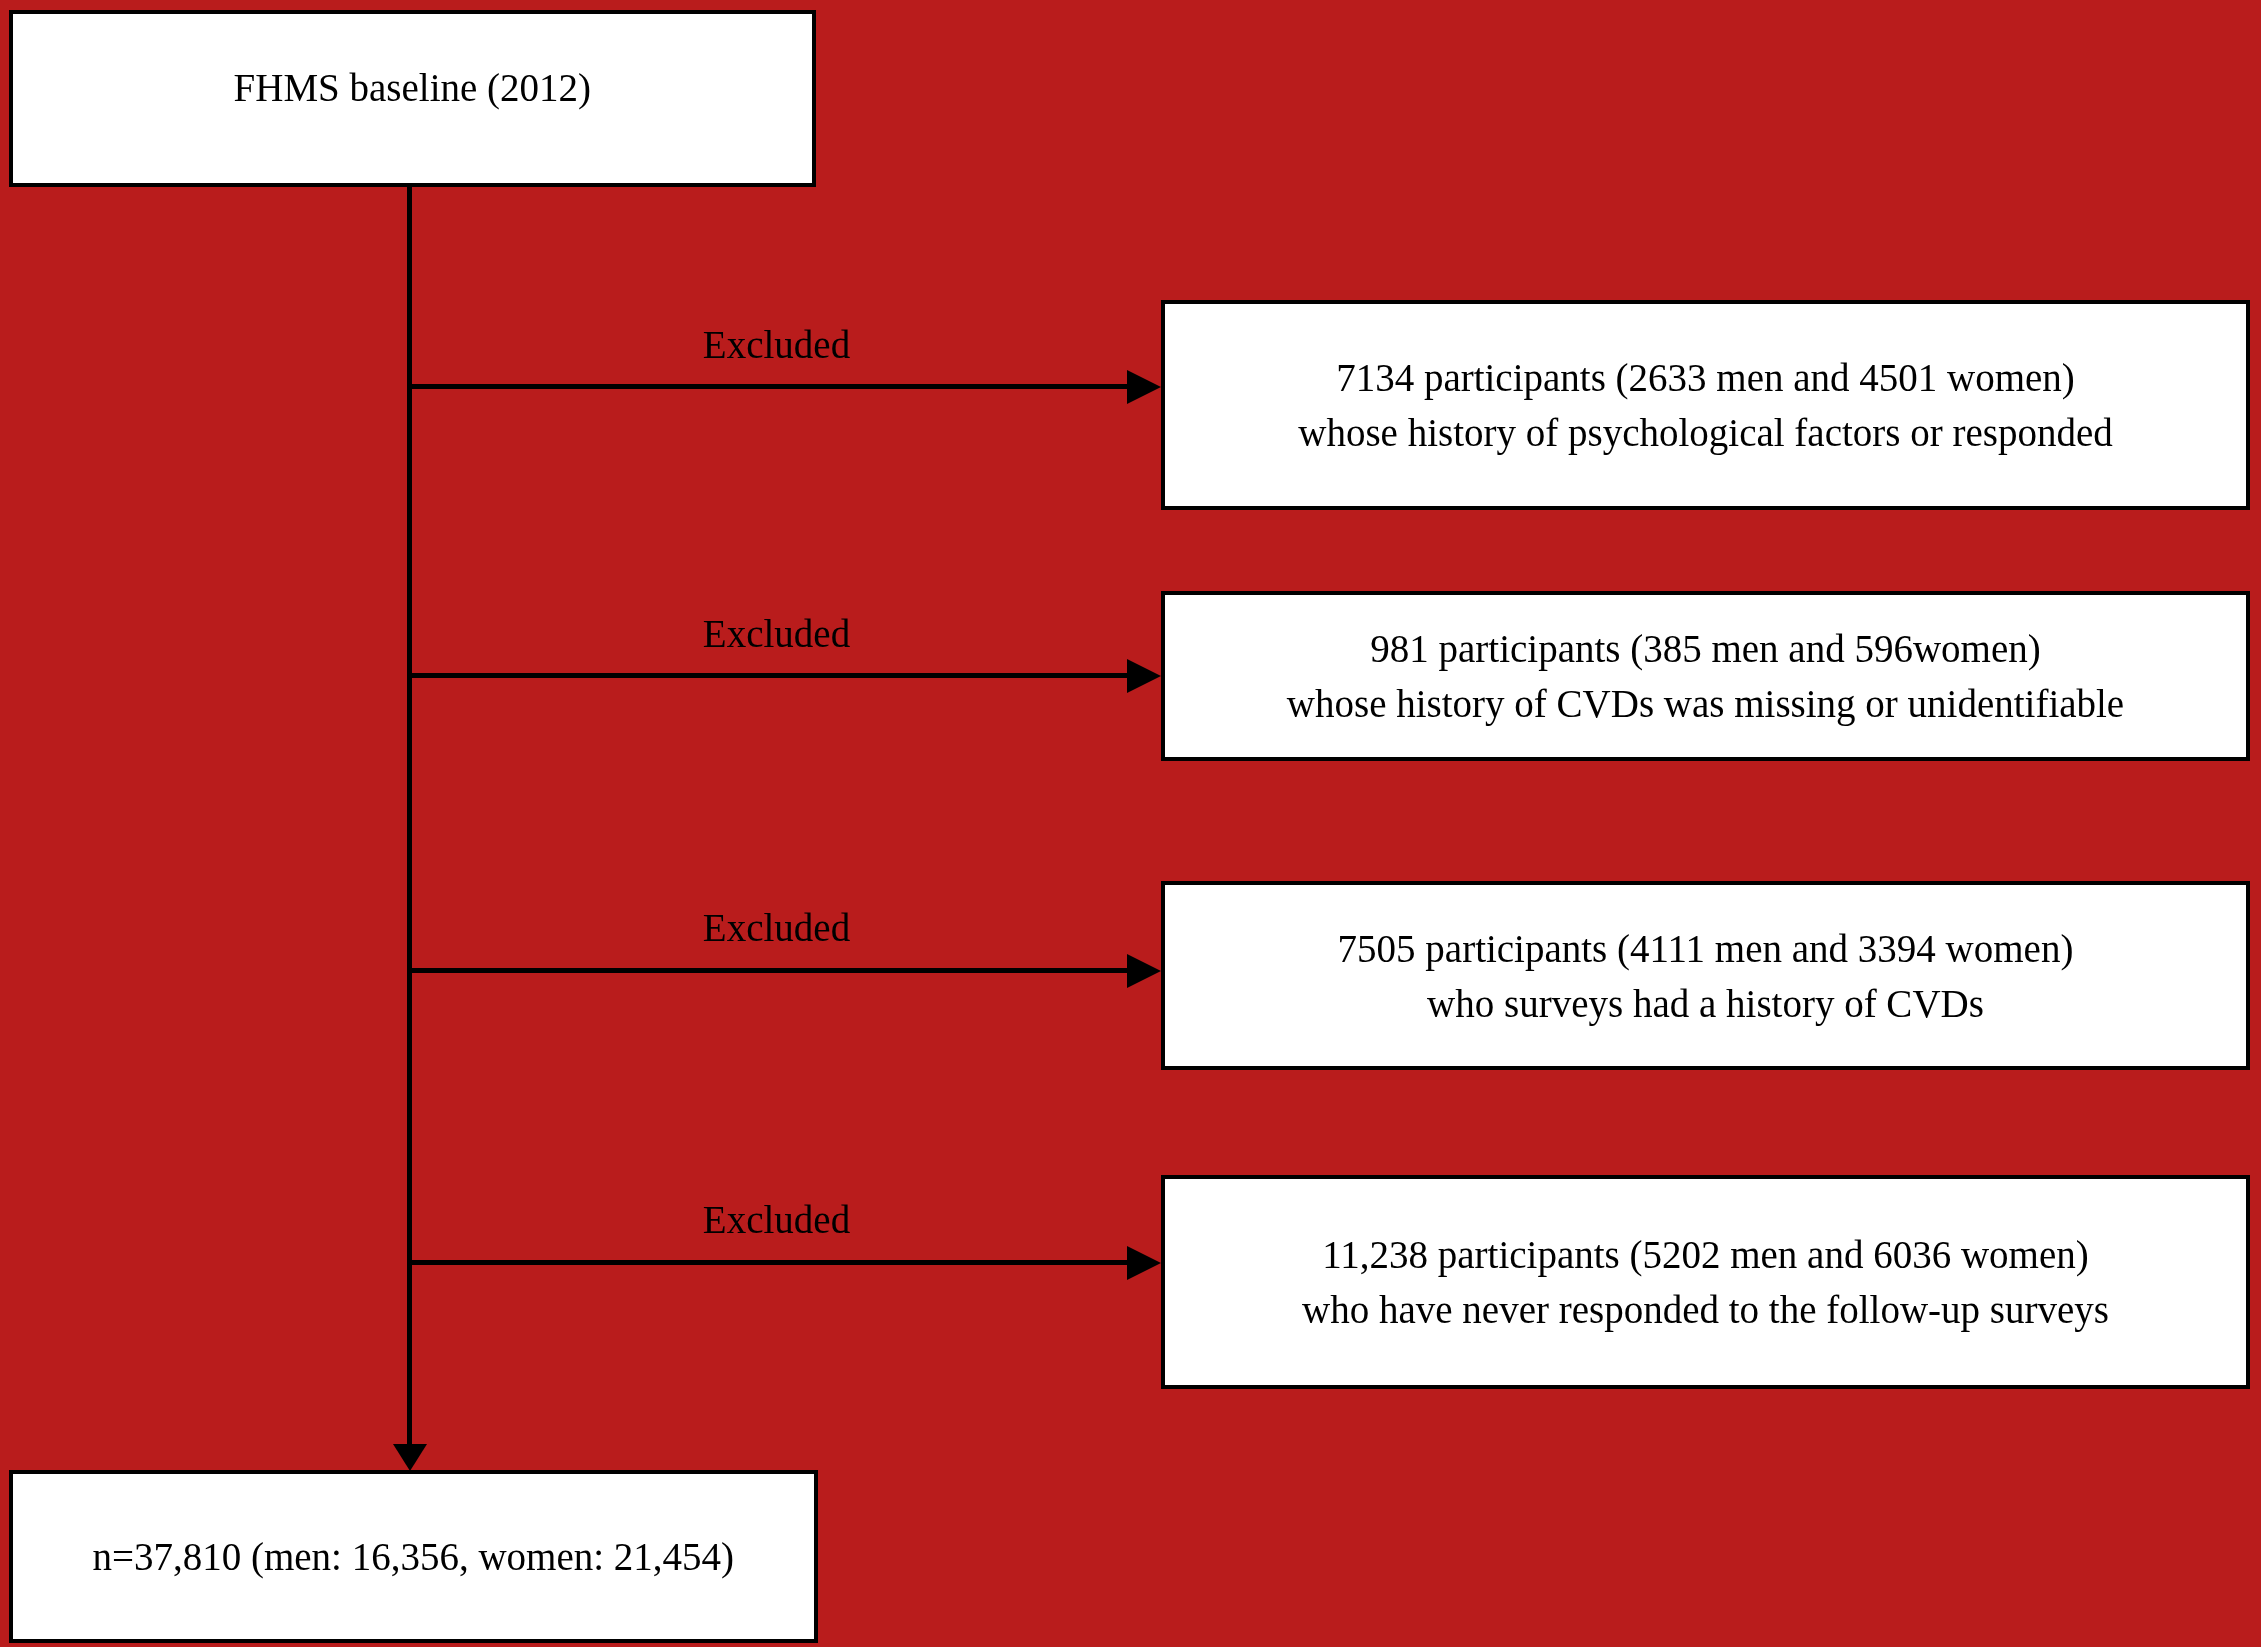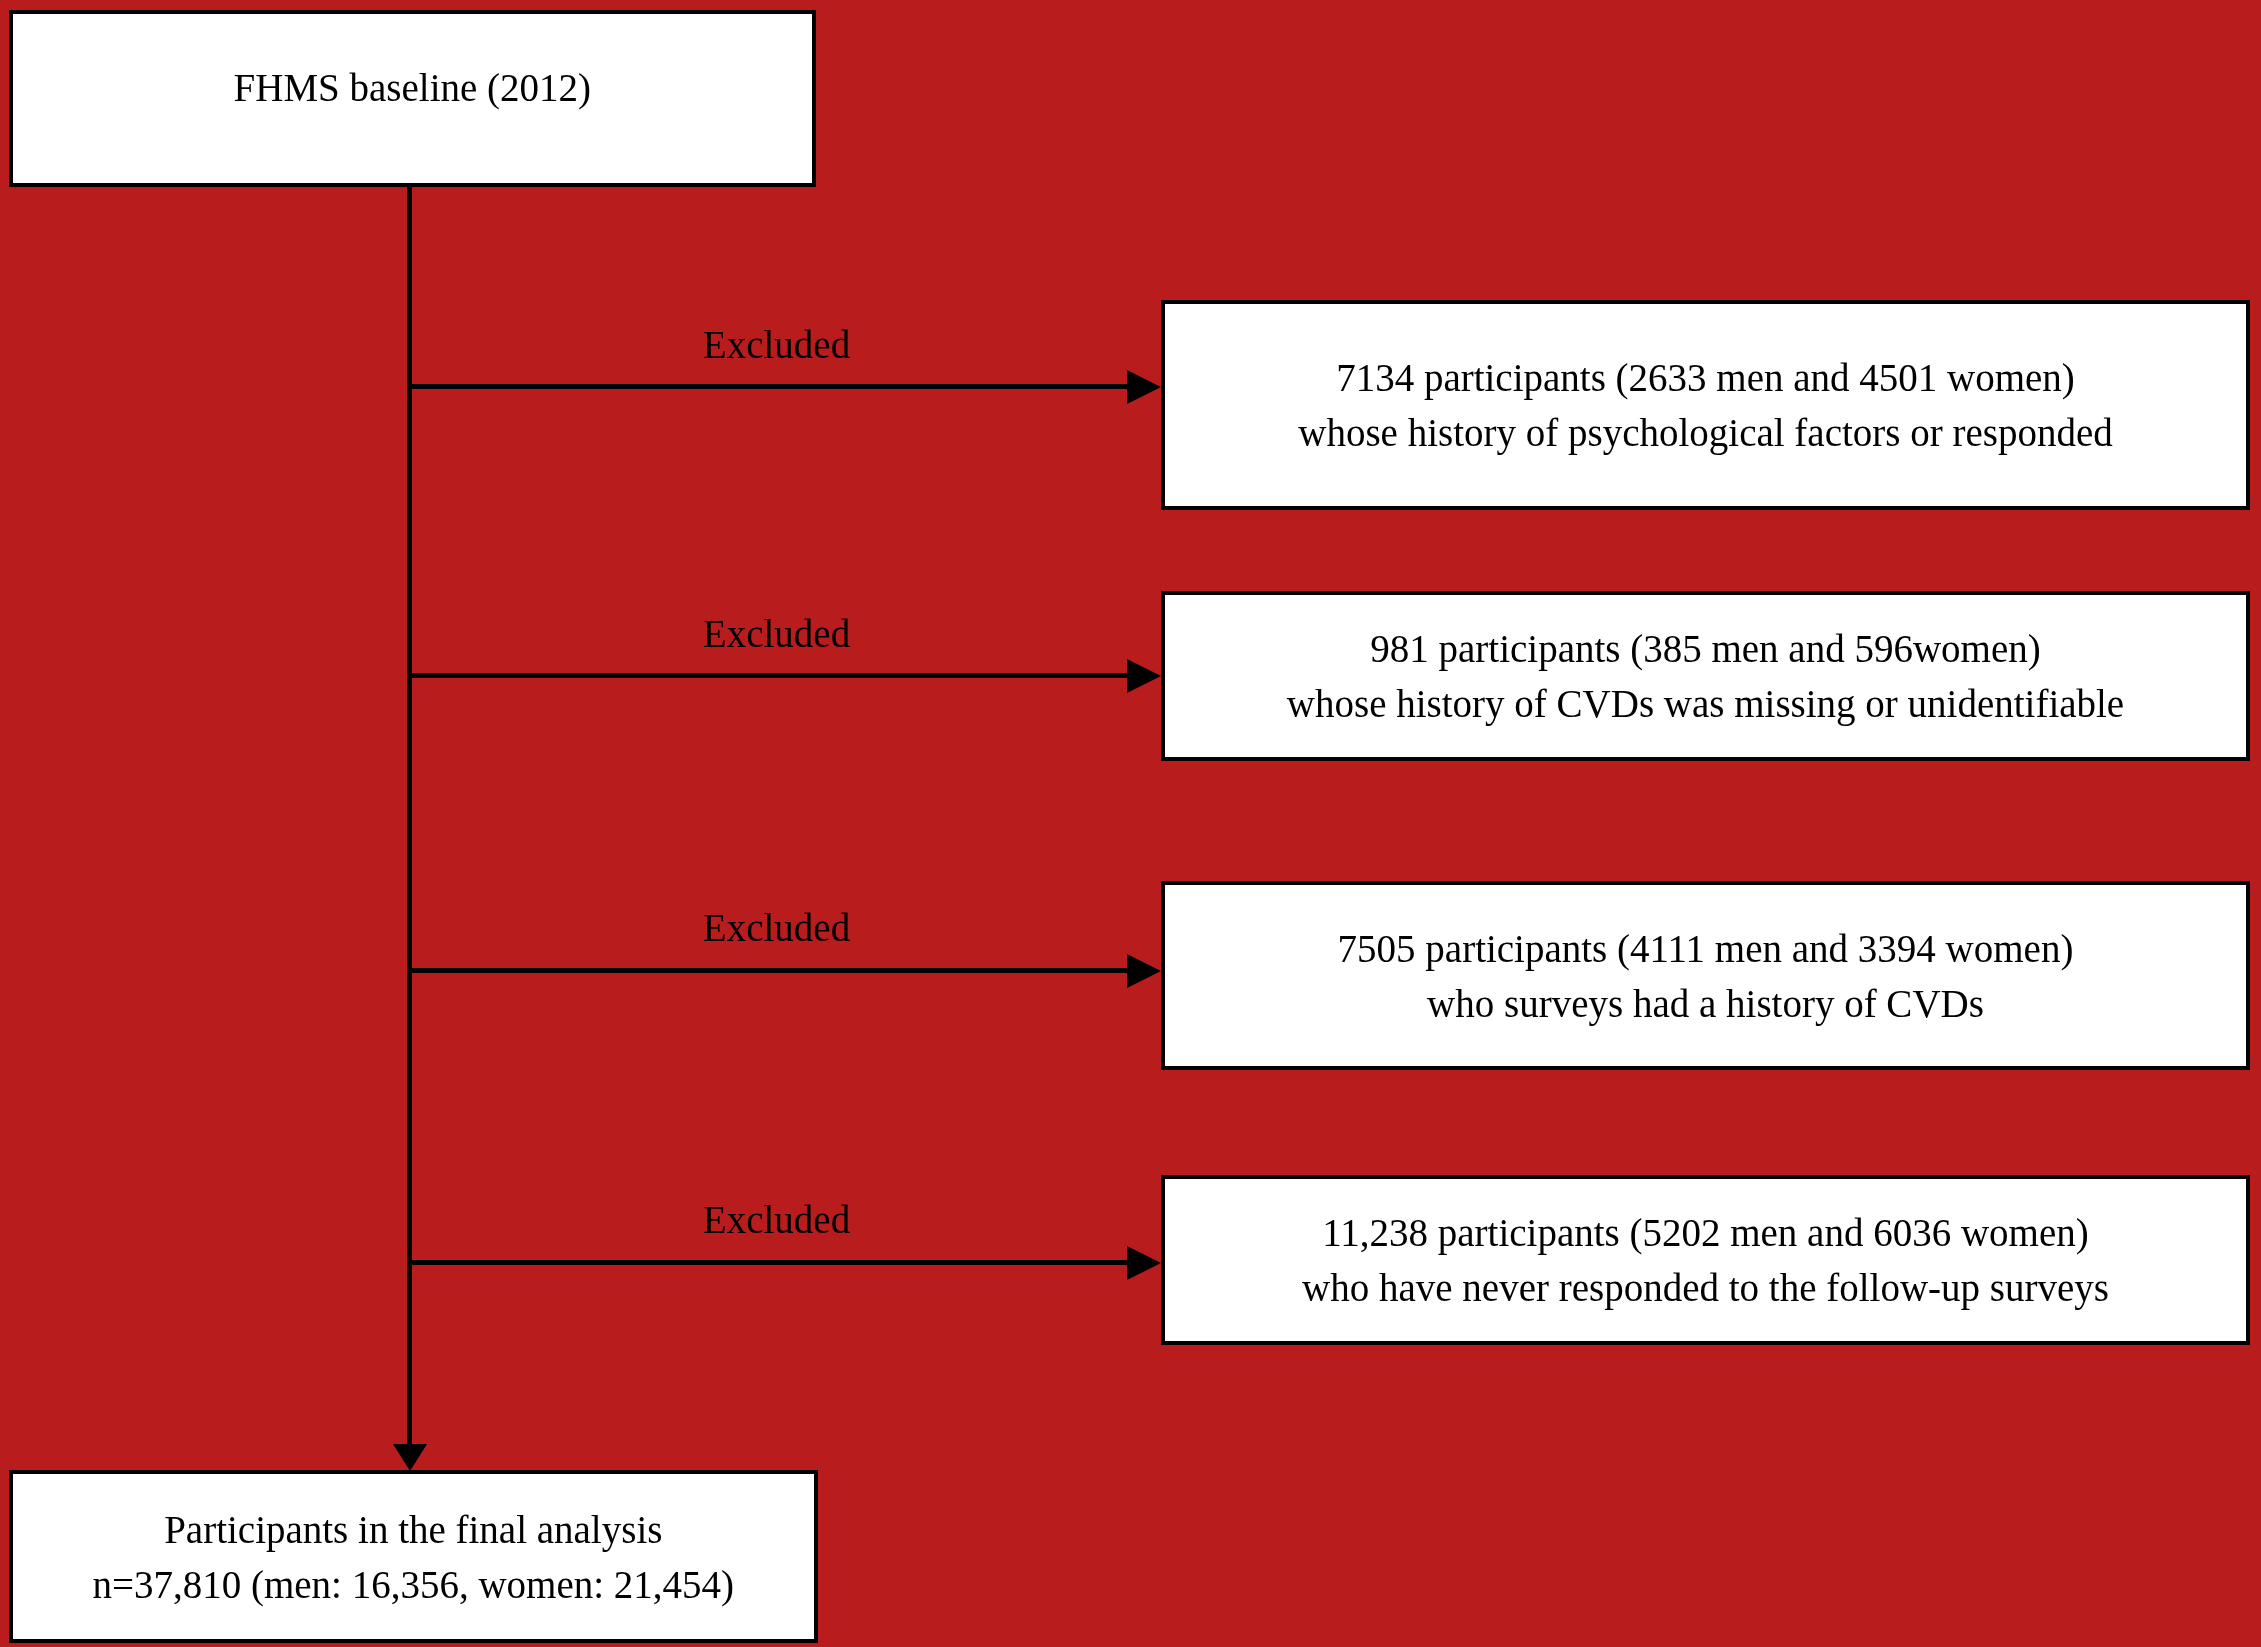--- a/index.html
+++ b/index.html
@@ -47,21 +47,21 @@
   #final-box {
     left: 8.8px; top: 1470px;
     width: 809px; height: 173px;
   }
 
   
   .excl-box { left: 1161px; width: 1089px; }
   #excl-box-0 { top: 300px;  height: 210px; }
   #excl-box-1 { top: 591px;  height: 170px; }
   #excl-box-2 { top: 881px; height: 189px; }
-  #excl-box-3 { top: 1175px; height: 170px; text-align: right; }
+  #excl-box-3 { top: 1175px; height: 214px; text-align: right; }
 
   
   .vline {
     position: absolute;
     left: 407px; top: 187px;
     width: 4.7px; height: 1257px;
     background: #000000;
   }
   .vhead {
     position: absolute;
@@ -145,18 +145,17 @@
 
   <div class="excl-label a3">Excluded</div>
   <div class="hline a3"></div>
   <div class="hhead a3"></div>
   <div class="box excl-box" id="excl-box-3">
     <div class="line">11,238 participants (5202 men and 6036 women)</div>
     <div class="line">who have never responded to the follow-up surveys</div>
   </div>
 
   <div class="box" id="final-box">
-    <div class="line">Participants in the final analysis</div>
     <div class="line">n=37,810 (men: 16,356, women: 21,454)</div>
   </div>
 
 </div>
 
 
 </body></html>

